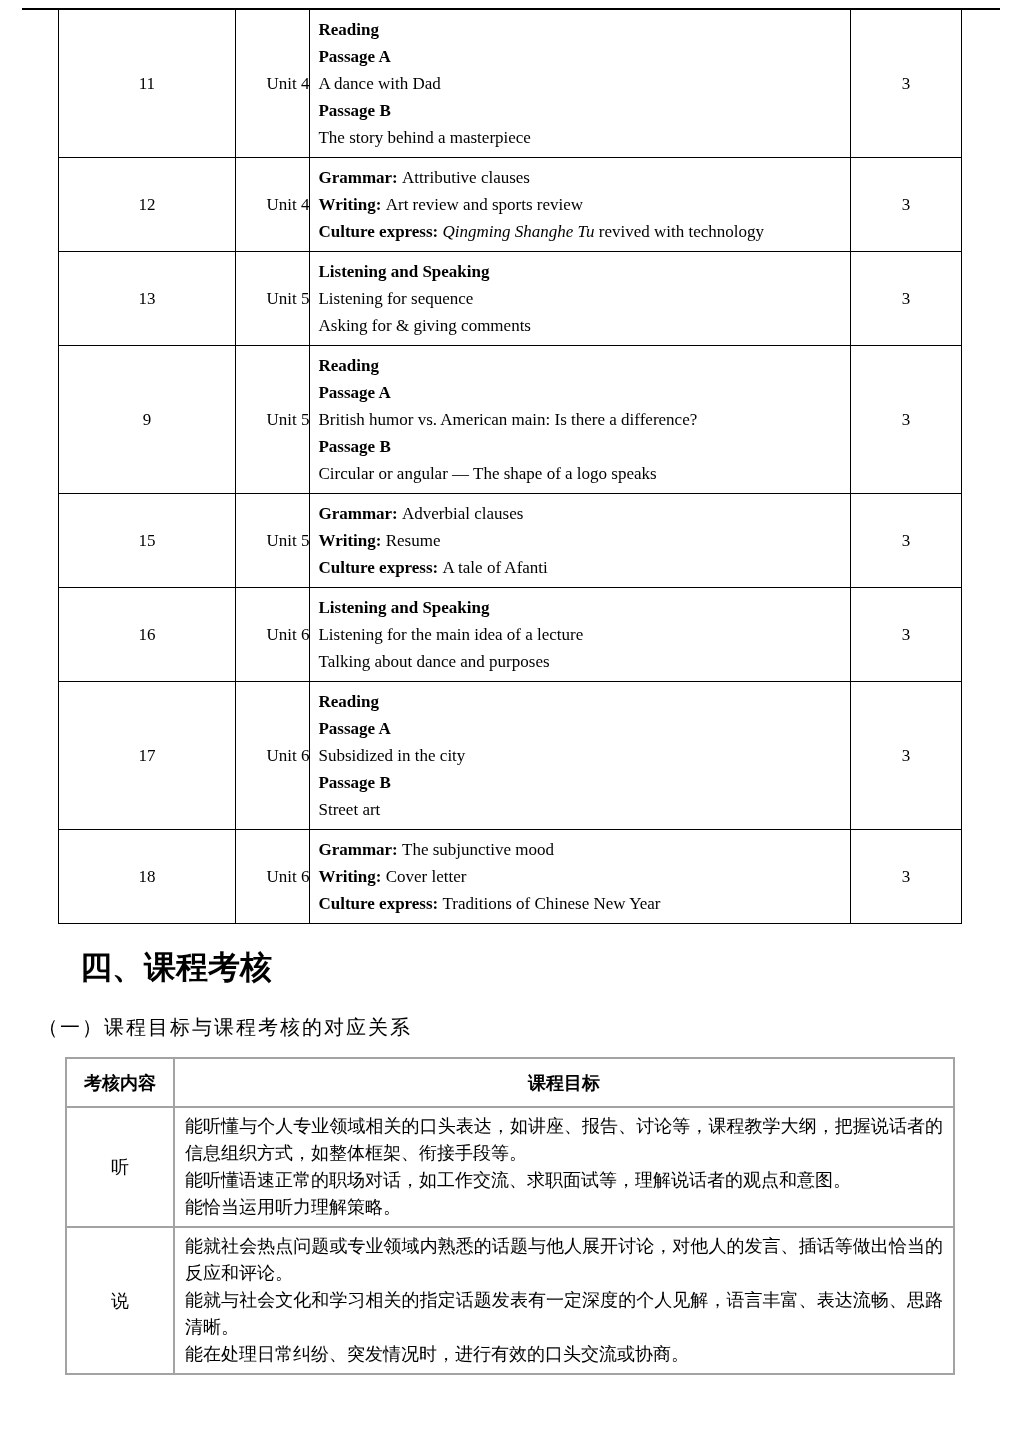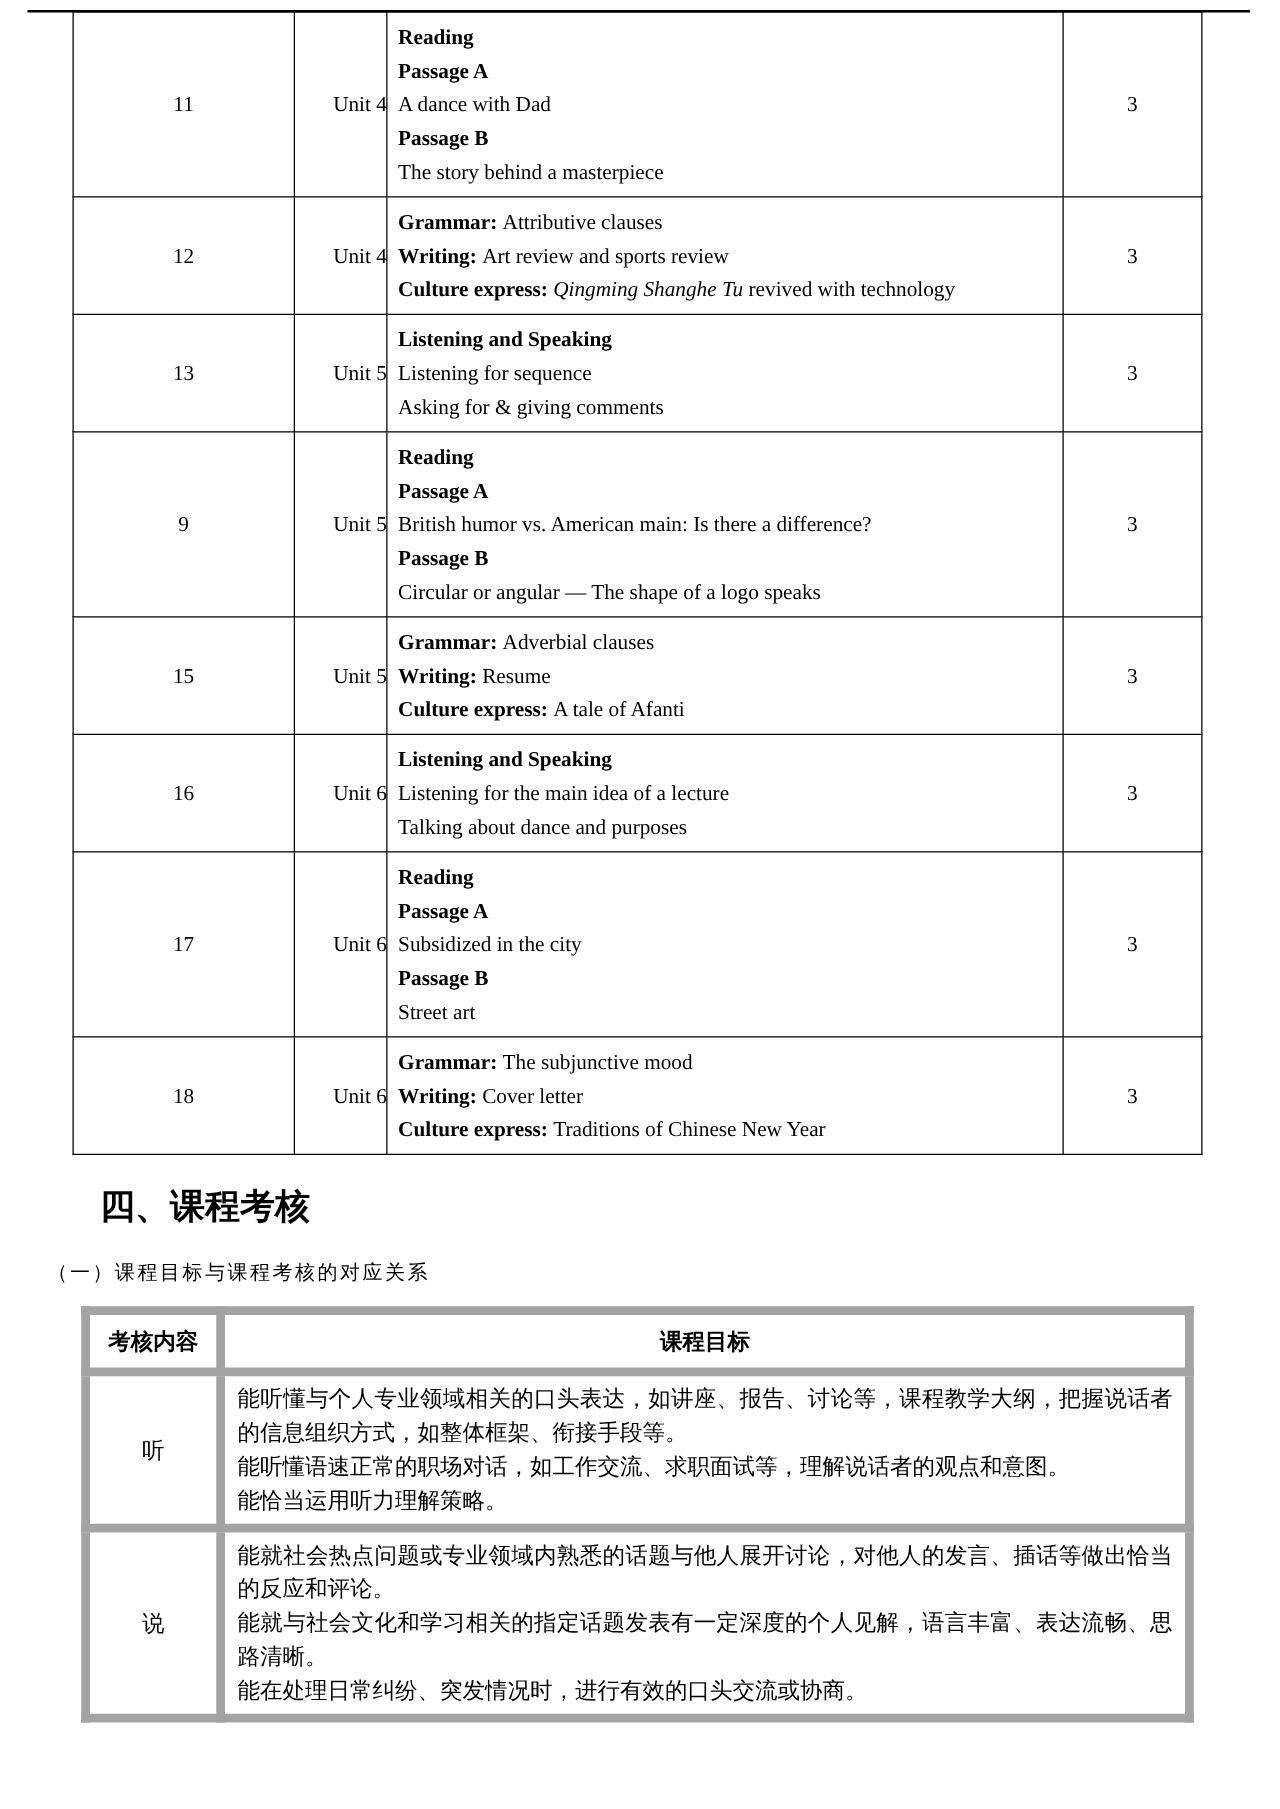--- a/index.html
+++ b/index.html
@@ -44,38 +44,38 @@
   .schedule .col-content { width: 535px; padding: 6px 6px 6px 8px; }
   .schedule .col-hours { width: 110px; text-align: center; }
   .schedule .content-line { line-height: 27px; white-space: nowrap; }
   .seg-b { font-weight: bold; }
   .seg-i { font-style: italic; }
   
   .section-title {
     margin: 22px 0 0 80px;
     font-family: "Liberation Sans", "DejaVu Sans", sans-serif;
     font-weight: bold;
-    font-size: 28px;
+    font-size: 32px;
   }
   .subsection-title {
     margin: 24px 0 0 38px;
     font-family: "Liberation Serif", "DejaVu Serif", serif;
     font-weight: normal;
-    font-size: 16px;
+    font-size: 20px;
     letter-spacing: 2px;
   }
   
   .assessment {
     margin-left: 65px;
     margin-top: 16px;
     width: 890px;
     font-size: 18px;
   }
   .assessment th, .assessment td {
-    border: 7px solid #a3a3a3;
+    border: 2px solid #a3a3a3;
     vertical-align: middle;
   }
   .assessment th {
     height: 49px;
     font-family: "Liberation Sans", "DejaVu Sans", sans-serif;
     font-weight: bold;
     font-size: 18px;
     text-align: center;
   }
   .assessment .col-skill { width: 108px; text-align: center; }

